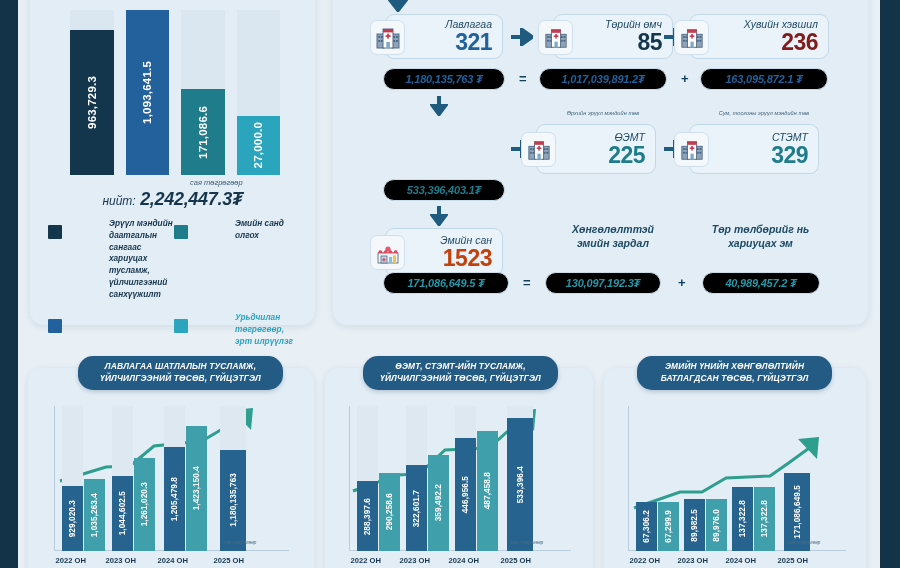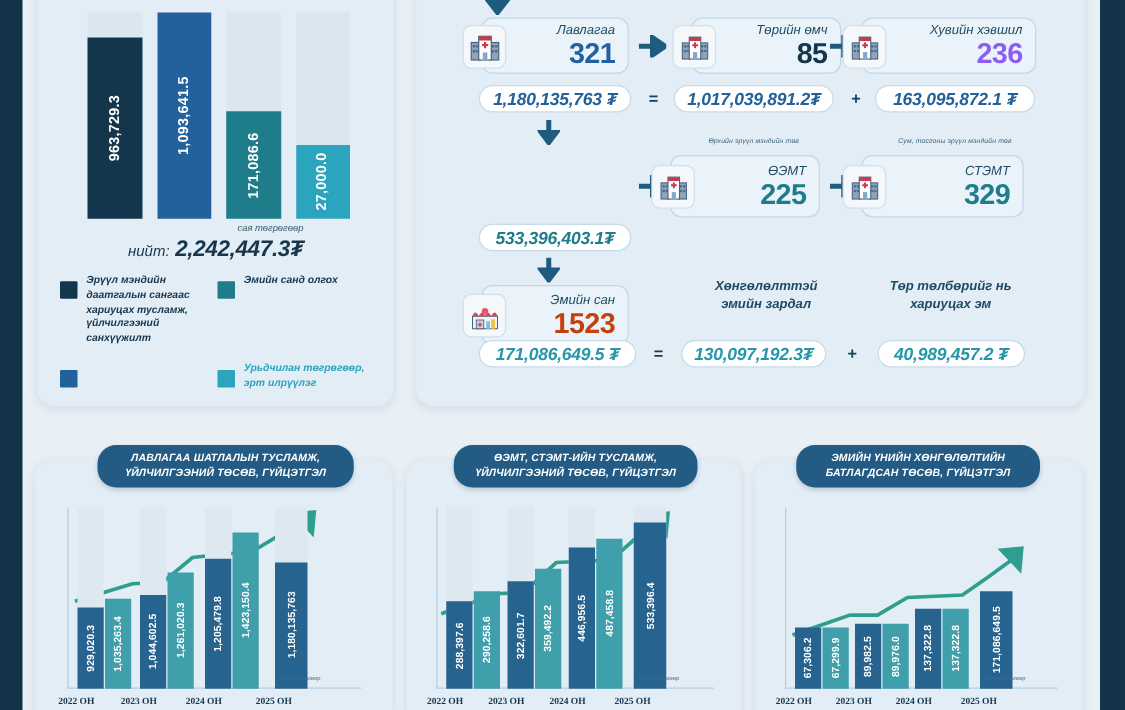--- a/index.html
+++ b/index.html
@@ -68,20 +68,21 @@
 
   .bud-legend {
     position: absolute; left: 18px; top: 358px; width: 252px;
     display: flex; flex-wrap: wrap;
   }
   .lg-item { display: flex; gap: 7px; width: 50%; margin-bottom: 12px; }
   .lg-sw { width: 14px; height: 14px; flex: 0 0 14px; margin-top: 7px; border-radius: 1px; }
   .lg-tx {
     font-size: 8.3px; line-height: 1.42; font-style: italic; font-weight: bold;
     font-family: "Liberation Sans", sans-serif;
+    margin-left: 40px;
   }
 
   
   .node {
     position: absolute; height: 45px;
     background: #eaf3fa; border: 1.4px solid #c3d8e6; border-radius: 9px;
     display: flex; flex-direction: column; justify-content: center;
     padding: 2px 10px 2px 24px; text-align: right;
   }
   .node .cap {
@@ -97,23 +98,23 @@
     font-family: "Liberation Sans", sans-serif; letter-spacing: -.5px;
   }
   .bldg {
     position: absolute; left: -16px; top: 5px;
     width: 35px; height: 35px; background: #f4f8fb;
     border: 1.3px solid #cfe0ec; border-radius: 7px;
     display: flex; align-items: center; justify-content: center;
   }
   .pill {
     position: absolute; height: 22px;
-    background: #ffffff; border: 1.4px solid #c7dbe8; border-radius: 11px;
+    background: #000000; border: 1.4px solid #c7dbe8; border-radius: 11px;
     display: flex; align-items: center; justify-content: center;
-    font-size: 14px; font-weight: bold; font-style: italic;
+    font-size: 11px; font-weight: bold; font-style: italic;
     font-family: "Liberation Sans", sans-serif; letter-spacing: -.2px;
   }
   .op {
     position: absolute; font-size: 13px; font-weight: bold; color: #12405c;
     font-family: "Liberation Sans", sans-serif;
   }
   .minilbl {
     position: absolute; font-size: 5.5px; font-style: italic; color: #3d6178;
     font-family: "Liberation Sans", sans-serif; text-align: center; letter-spacing: .1px;
   }
@@ -139,21 +140,21 @@
   .gcol { position: relative; width: 21px; height: 100%; display: flex; align-items: flex-end; background: transparent; }
   .gcol.ghost { background: #dde8f1; }
   .gfill { width: 100%; display: flex; align-items: center; justify-content: center; }
   .gval {
     writing-mode: vertical-rl; transform: rotate(180deg);
     color: #fff; font-weight: bold; font-size: 8.2px; white-space: nowrap;
     font-family: "Liberation Sans", sans-serif; letter-spacing: .1px;
   }
   .xlab {
     position: absolute; font-size: 7.6px; font-weight: bold; color: #17364d;
-    font-family: Liberation Serif, serif; text-align: center; width: 50px;
+    font-family: Liberation Sans, sans-serif; text-align: right; width: 50px;
   }
   .ch-unit {
     position: absolute; font-size: 4.6px; font-style: italic; color: #4a6b81;
     font-family: "Liberation Sans", sans-serif;
   }
 </style>
 </head>
 <body>
 
 <div id="root">
@@ -288,21 +289,21 @@
             <rect x="6" y="11" width="2" height="2" fill="#4a6a88"></rect>
           <rect x="3.3" y="15" width="2" height="2" fill="#4a6a88"></rect>
             <rect x="6" y="15" width="2" height="2" fill="#4a6a88"></rect>
           <rect x="18.2" y="11" width="2" height="2" fill="#4a6a88"></rect>
             <rect x="21" y="11" width="2" height="2" fill="#4a6a88"></rect>
           <rect x="18.2" y="15" width="2" height="2" fill="#4a6a88"></rect>
             <rect x="21" y="15" width="2" height="2" fill="#4a6a88"></rect>
         </svg>
       </div>
       <div class="cap">Хувийн хэвшил</div>
-      <div class="num" style="color:#8b5cf6">236</div>
+      <div class="num" style="color:#7f1d1d">236</div>
     </div>
 
     <div class="pill" style="left:50px;top:128px;width:122px;color:#22619c">1,180,135,763 ₮</div>
     <div class="op" style="left:186px;top:131px">=</div>
     <div class="pill" style="left:206px;top:128px;width:128px;color:#22619c">1,017,039,891.2₮</div>
     <div class="op" style="left:348px;top:131px">+</div>
     <div class="pill" style="left:367px;top:128px;width:128px;color:#22619c">163,095,872.1 ₮</div>
 
     <svg class="arw" style="left:97px;top:156px" width="18" height="20" viewBox="0 0 18 20">
       <path d="M9 0 L9 11 M3 10 L9 18 L15 10 Z" stroke="#1f5b7e" stroke-width="4" fill="#1f5b7e"></path>

